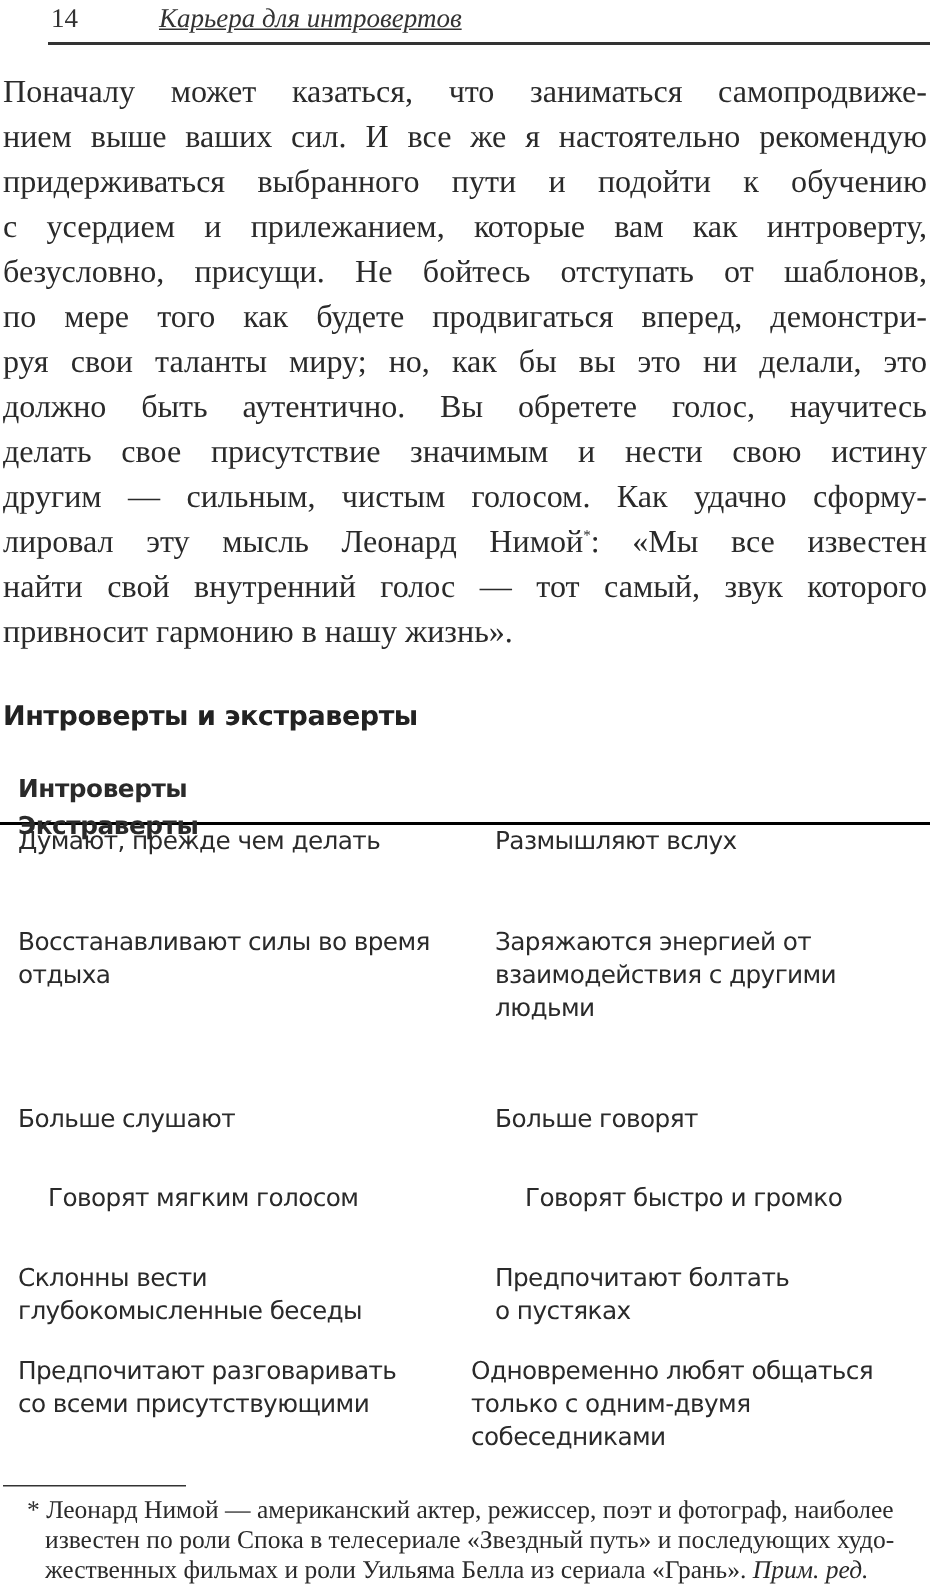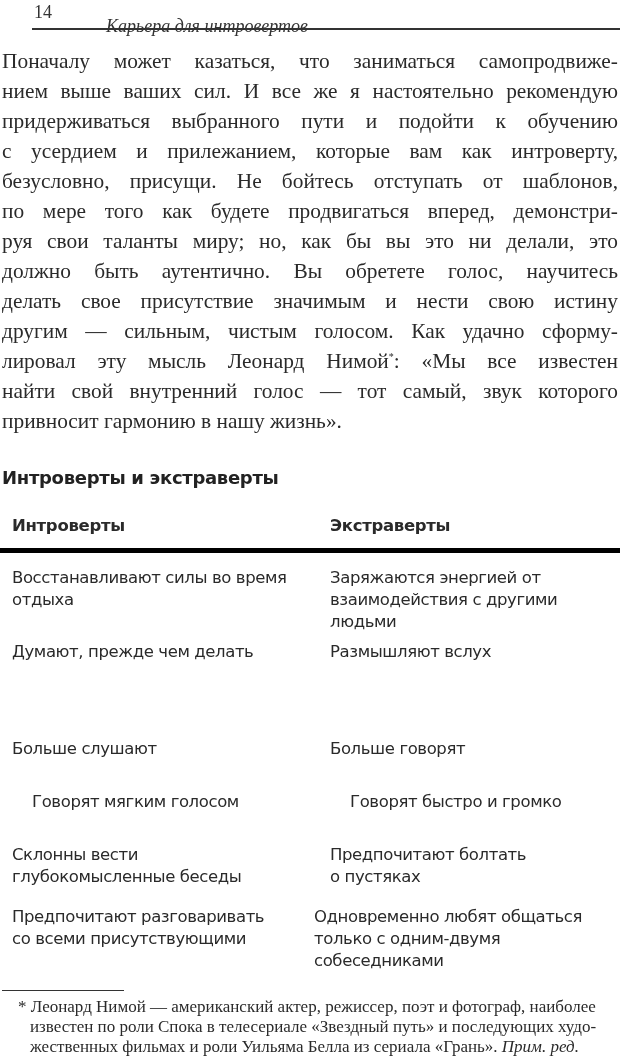--- a/index.html
+++ b/index.html
@@ -1,26 +1,26 @@
 <!DOCTYPE html>
 <html><head>
   <meta charset="utf-8">
   <style>
     html, body { margin: 0; padding: 0; background: #ffffff; }
     body { width: 620px; height: 1062px; position: relative; overflow: hidden; color: #222; }
     .header { position: absolute; left: 0; top: 0; width: 620px; height: 28px; border-bottom: 2px solid #333; margin-left: 32px; }
     .page-num { position: absolute; left: 2px; top: 2px; font-family: "Liberation Serif", serif; font-size: 18px; color: #333; }
-    .running-title { position: absolute; left: 74px; top: 16px; font-family: "Liberation Serif", serif; font-style: italic; font-size: 18px; color: #333; }
+    .running-title { position: absolute; left: 74px; top: 2px; font-family: "Liberation Serif", serif; font-style: italic; font-size: 18px; color: #333; text-decoration: underline; }
     .body-text { position: absolute; left: 2px; top: 46px; width: 616px; font-family: "Liberation Serif", serif; font-size: 21.4px; line-height: 30px; text-align: justify; color: #2a2a2a; }
     .body-text .line { display: block; text-align: justify; text-align-last: justify; white-space: nowrap; height: 30px; }
     .body-text .line.last { text-align-last: left; }
     sup { font-size: 10px; vertical-align: super; line-height: 0; }
     .section-title { position: absolute; left: 2px; top: 467px; font-family: "DejaVu Sans", sans-serif; font-weight: bold; font-size: 18px; color: #222; letter-spacing: -0.3px; }
     .table { position: absolute; left: 0; top: 510px; width: 620px; font-family: "DejaVu Sans", sans-serif; color: #2a2a2a; }
-    .thead { display: flex; height: 38px; border-bottom: 5px solid #000000; }
+    .thead { display: flex; height: 38px; border-bottom: 2px solid #000000; flex-direction: column; }
     .th { font-weight: bold; font-size: 16.5px; padding-left: 12px; padding-top: 6px; letter-spacing: -0.3px; }
     .col1 { width: 318px; box-sizing: border-box; }
     .col2 { flex: 1; box-sizing: border-box; }
     .row { display: flex; font-size: 16.5px; line-height: 22px; letter-spacing: -0.4px; }
     .td { padding-left: 12px; white-space: pre-line; }
     .row.r0 { margin-top: 14px; height: 74px; }
     .row.r1 { height: 53px; }
     .row.r2 { height: 53px; margin-top: 44px; }
     .row.r3 { height: 53px; padding-left: 20px; }
     .row.r4 { height: 62px; }
@@ -55,30 +55,30 @@
   <span class="line last">привносит гармонию в нашу жизнь».</span>
 </div>
 
 <div class="section-title">Интроверты и экстраверты</div>
 
 <div class="table">
   <div class="thead">
     <div class="th col1">Интроверты</div>
     <div class="th col2">Экстраверты</div>
   </div>
+  <div class="row r1">
+    <div class="td col1">Думают, прежде чем делать</div>
+    <div class="td col2">Размышляют вслух</div>
+  </div>
   <div class="row r0">
     <div class="td col1">Восстанавливают силы во время
 отдыха</div>
     <div class="td col2">Заряжаются энергией от
 взаимодействия с другими
 людьми</div>
-  </div>
-  <div class="row r1">
-    <div class="td col1">Думают, прежде чем делать</div>
-    <div class="td col2">Размышляют вслух</div>
   </div>
   <div class="row r2">
     <div class="td col1">Больше слушают</div>
     <div class="td col2">Больше говорят</div>
   </div>
   <div class="row r3">
     <div class="td col1">Говорят мягким голосом</div>
     <div class="td col2">Говорят быстро и громко</div>
   </div>
   <div class="row r4">

